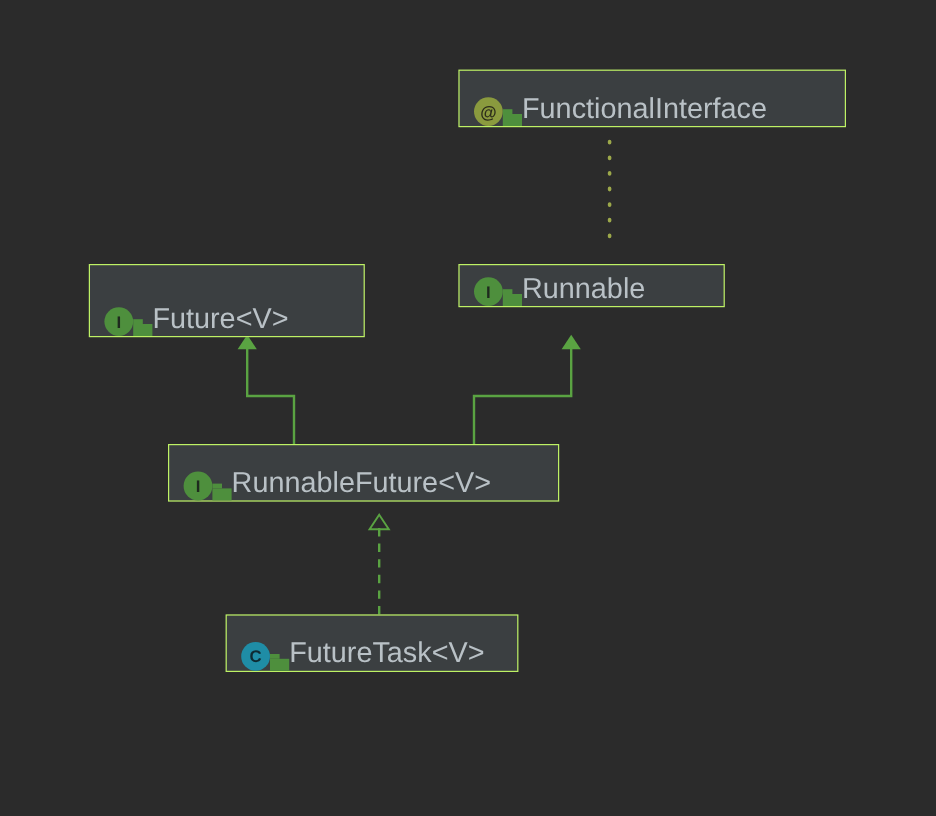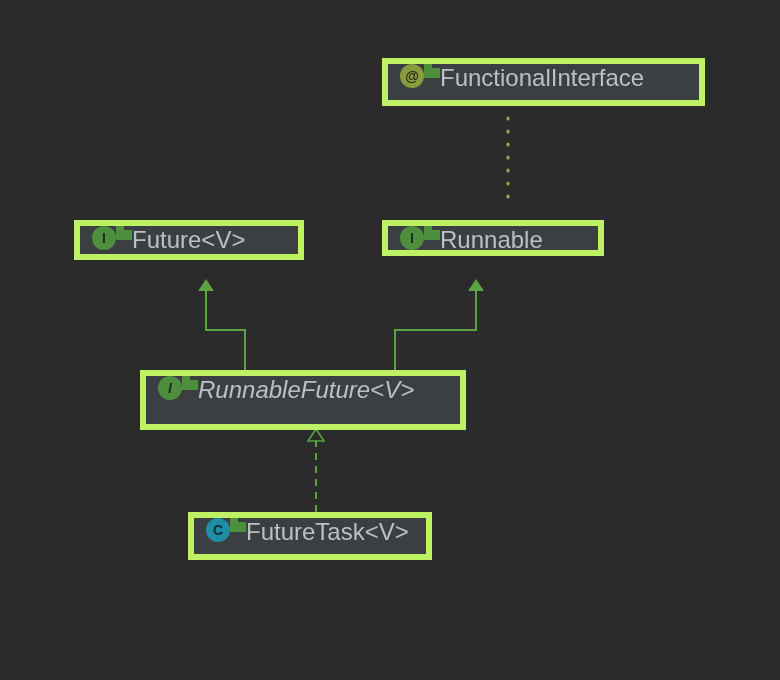--- a/index.html
+++ b/index.html
@@ -15,24 +15,24 @@
   }
   svg.wires {
     position: absolute;
     left: 0; top: 0;
     width: 780px; height: 680px;
     pointer-events: none;
   }
   .node {
     position: absolute;
     background: #3b3f41;
-    border: 6px solid #bef264;
+    border: 1px solid #bef264;
     box-sizing: border-box;
     display: flex;
-    align-items: flex-start;
+    align-items: flex-end;
     padding: 0 14px 0 12px;
   }
   .node .badge {
     width: 24px; height: 24px;
     border-radius: 50%;
     display: flex;
     align-items: center;
     justify-content: center;
     font-size: 14px;
     font-weight: 700;
@@ -100,33 +100,33 @@
       <path d="M316 429 L324 441 L308 441 Z" fill="none" stroke="#5aa342" stroke-width="1.6"></path>
     </g>
   </svg>
 
   <div class="node" style="left:382px; top:58px; width:323px; height:48px;">
     <span class="badge anno"></span>
     <span class="pkg"></span>
     <span class="label">FunctionalInterface</span>
   </div>
 
-  <div class="node" style="left:74px; top:220px; width:230px; height:40px;">
+  <div class="node" style="left:74px; top:220px; width:230px; height:61px;">
     <span class="badge iface"></span>
     <span class="pkg"></span>
     <span class="label">Future&lt;V&gt;</span>
   </div>
 
   <div class="node" style="left:382px; top:220px; width:222px; height:36px;">
     <span class="badge iface"></span>
     <span class="pkg"></span>
     <span class="label">Runnable</span>
   </div>
 
-  <div class="node" style="left:140px; top:370px; width:326px; height:60px;font-style:italic;">
+  <div class="node" style="left:140px; top:370px; width:326px; height:48px;">
     <span class="badge iface"></span>
     <span class="pkg"></span>
     <span class="label">RunnableFuture&lt;V&gt;</span>
   </div>
 
   <div class="node" style="left:188px; top:512px; width:244px; height:48px;">
     <span class="badge cls"></span>
     <span class="pkg"></span>
     <span class="label">FutureTask&lt;V&gt;</span>
   </div>

